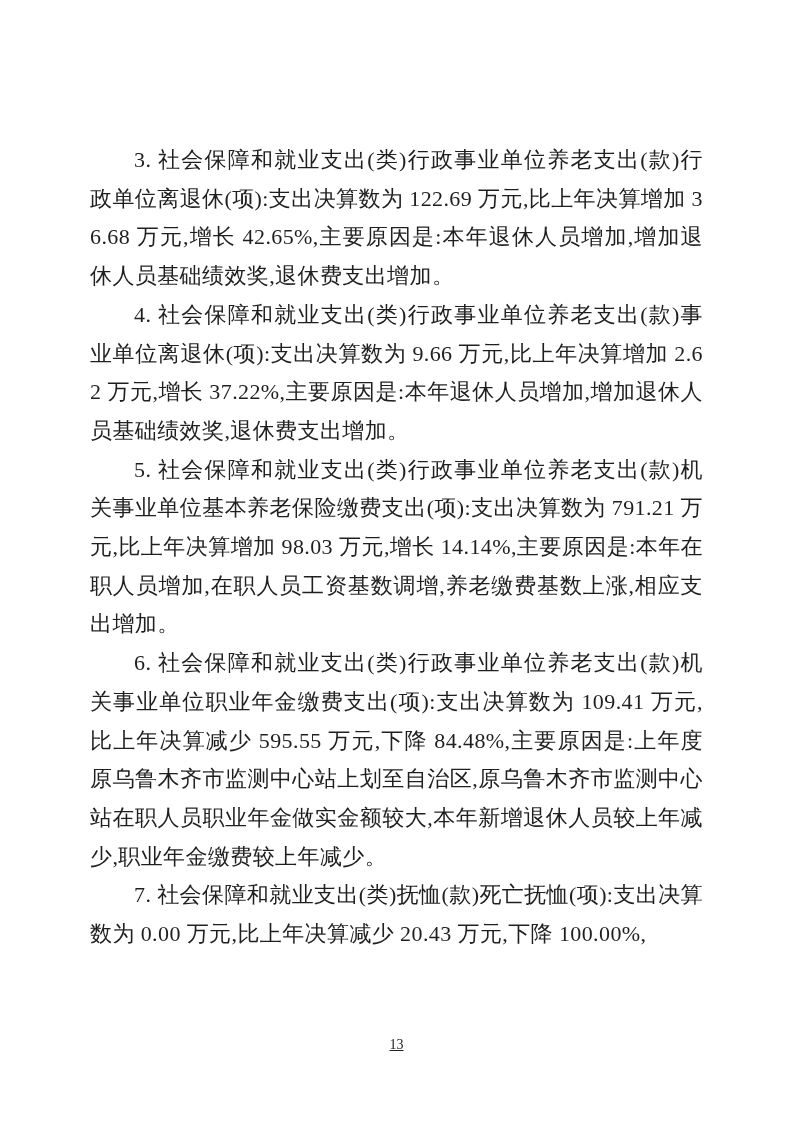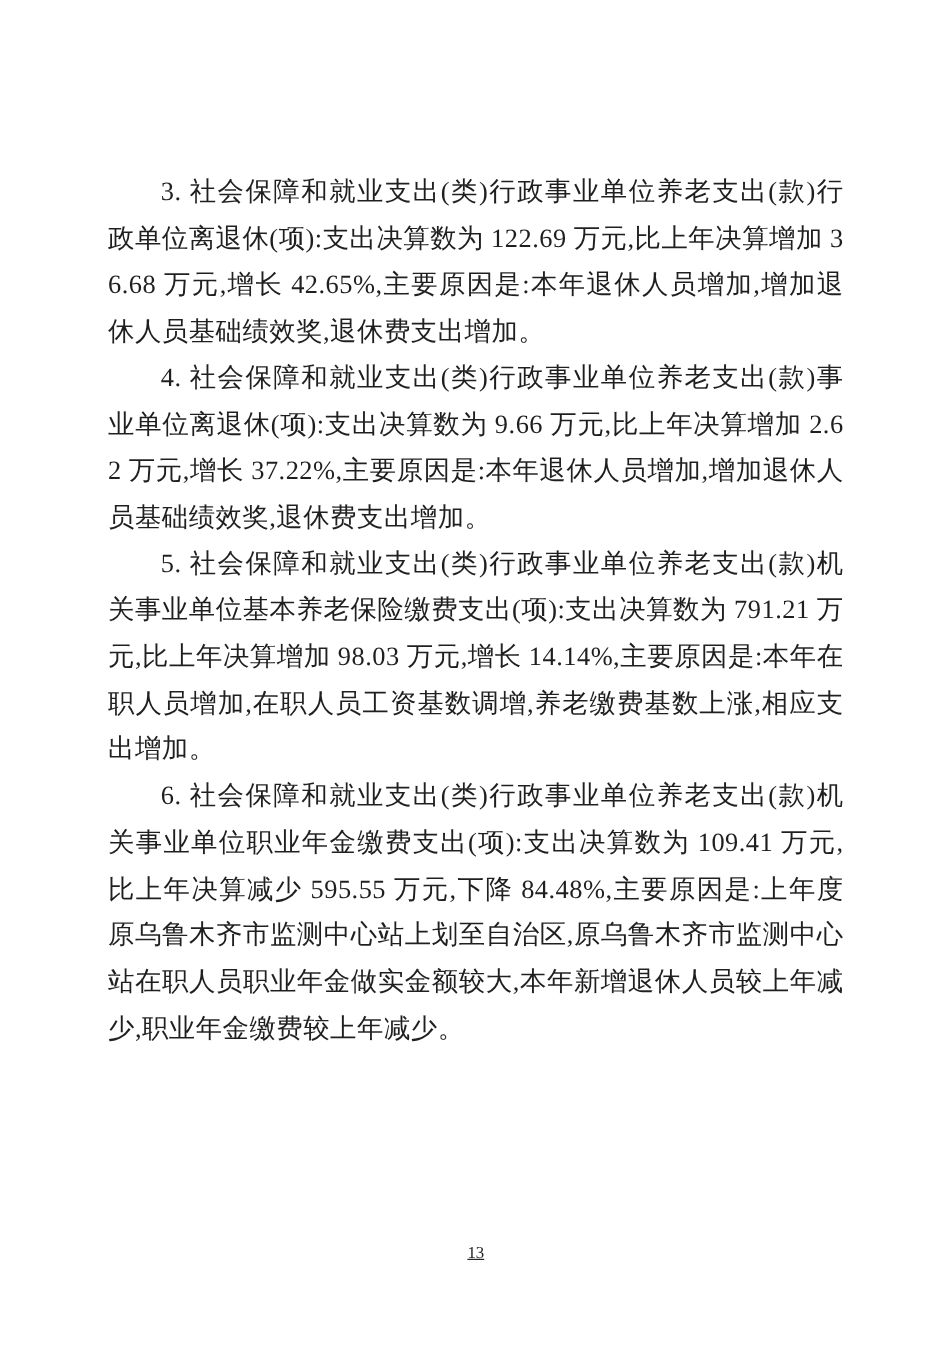--- a/index.html
+++ b/index.html
@@ -52,17 +52,18 @@
 </style>
 </head>
 <body>
 
 <div class="page">
   <main class="content">
     <p>3. 社会保障和就业支出(类)行政事业单位养老支出(款)行政单位离退休(项):支出决算数为 122.69 万元,比上年决算增加 36.68 万元,增长 42.65%,主要原因是:本年退休人员增加,增加退休人员基础绩效奖,退休费支出增加。</p>
     <p>4. 社会保障和就业支出(类)行政事业单位养老支出(款)事业单位离退休(项):支出决算数为 9.66 万元,比上年决算增加 2.62 万元,增长 37.22%,主要原因是:本年退休人员增加,增加退休人员基础绩效奖,退休费支出增加。</p>
     <p>5. 社会保障和就业支出(类)行政事业单位养老支出(款)机关事业单位基本养老保险缴费支出(项):支出决算数为 791.21 万元,比上年决算增加 98.03 万元,增长 14.14%,主要原因是:本年在职人员增加,在职人员工资基数调增,养老缴费基数上涨,相应支出增加。</p>
     <p>6. 社会保障和就业支出(类)行政事业单位养老支出(款)机关事业单位职业年金缴费支出(项):支出决算数为 109.41 万元,比上年决算减少 595.55 万元,下降 84.48%,主要原因是:上年度原乌鲁木齐市监测中心站上划至自治区,原乌鲁木齐市监测中心站在职人员职业年金做实金额较大,本年新增退休人员较上年减少,职业年金缴费较上年减少。</p>
+    <p>7. 社会保障和就业支出(类)抚恤(款)死亡抚恤(项):支出决算数为 0.00 万元,比上年决算减少 20.43 万元,下降 100.00%,</p>
   </main>
   <footer class="page-footer">
     <span>13</span>
   </footer>
 </div>
 
 </body></html>

